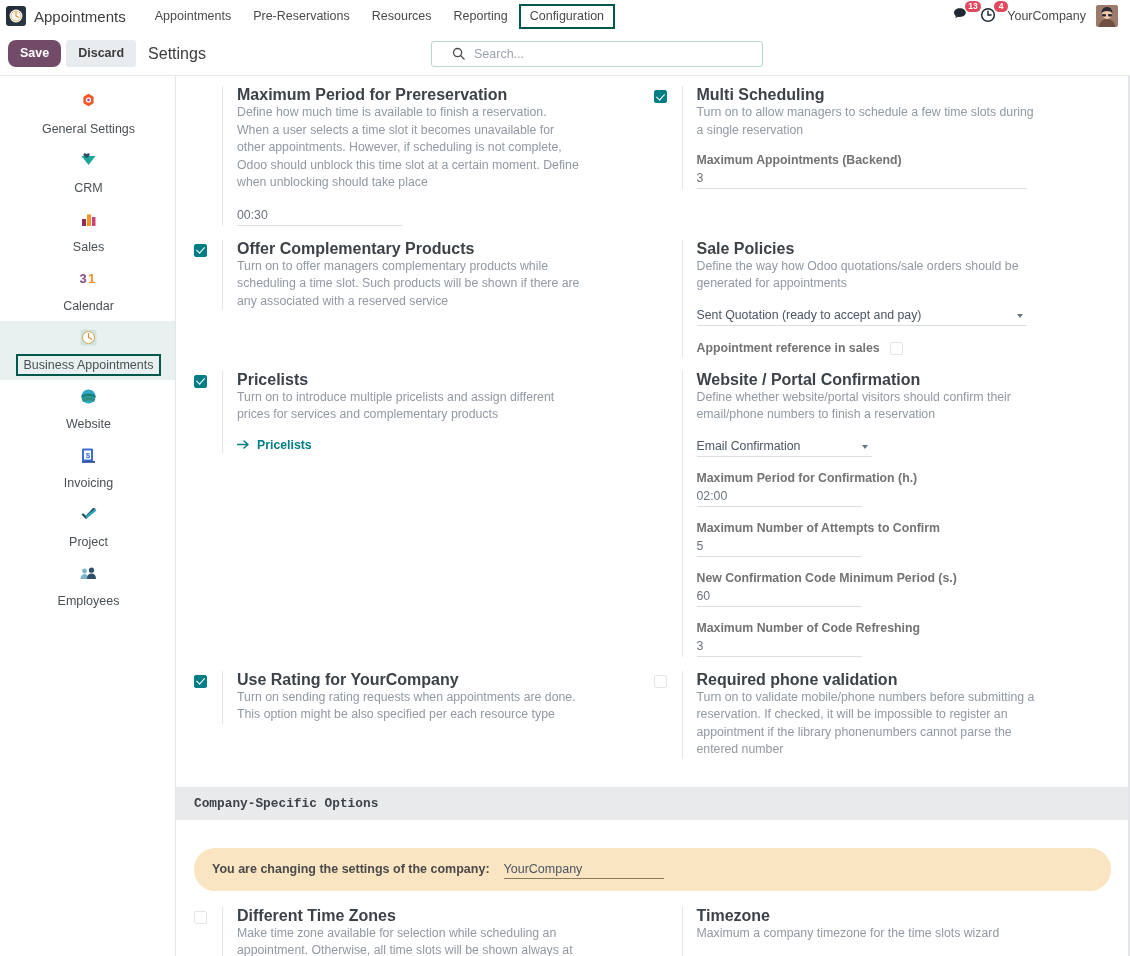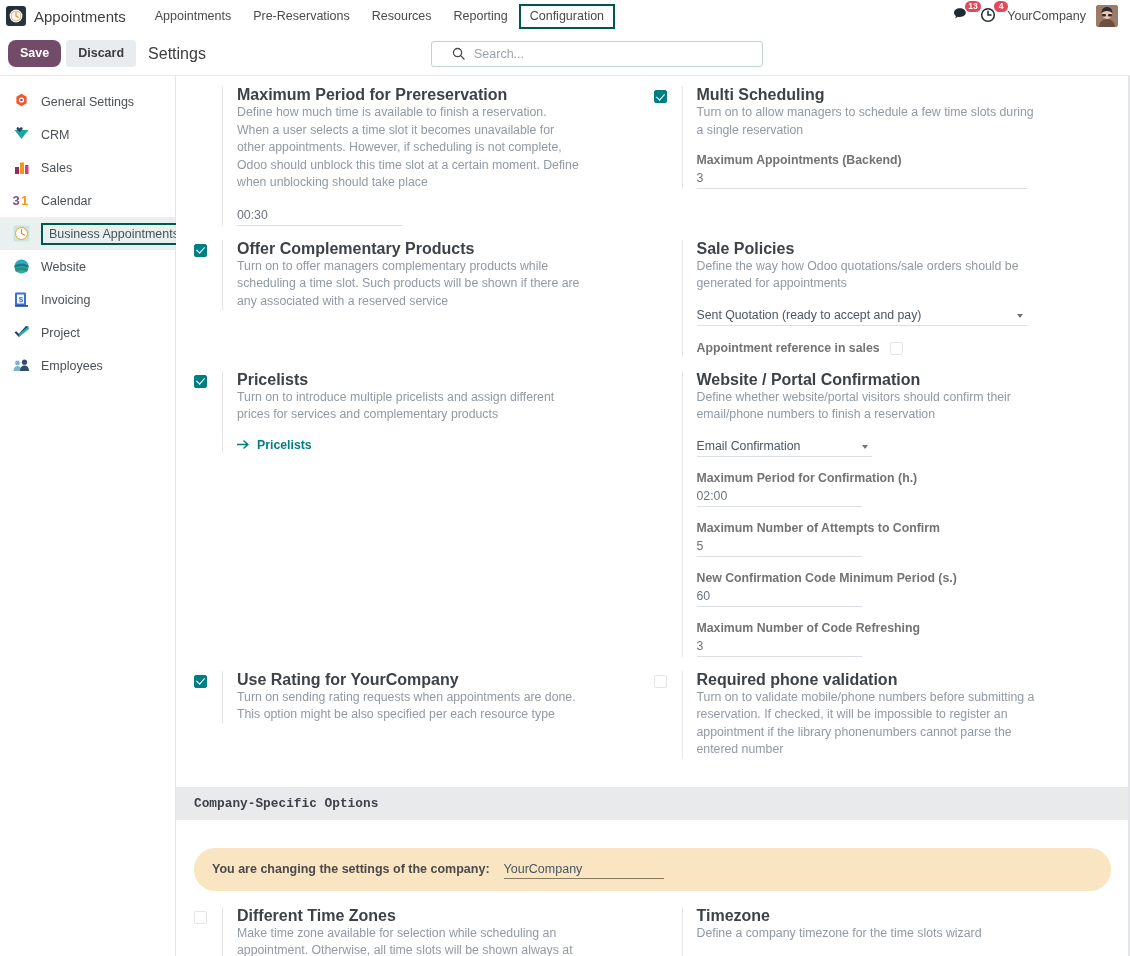--- a/index.html
+++ b/index.html
@@ -147,20 +147,21 @@
   }
   .side-item {
     display: flex;
     align-items: center;
     gap: 10px;
     padding: 7px 10px 7px 12px;
     cursor: pointer;
     font-size: 12.5px;
     color: #4a5055;
     line-height: 16px;
+    flex-direction: column;
   }
   .side-item.current { background: #e9f1f0; }
   .side-label { white-space: nowrap; }
   .side-item.current .side-label {
     border: 2px solid #00574B;
     padding: 1px 6px;
     margin: -3px 0;
   }
   .side-icon { width: 19px; height: 19px; flex: none; display:block; }
 
@@ -643,21 +644,21 @@
         <div class="setting-body">
           <div class="setting-title">Different Time Zones</div>
           <div class="setting-desc">Make time zone available for selection while scheduling an appointment. Otherwise, all time slots will be shown always at the same timezone taken from a current company</div>
         </div>
       </div>
 
       <div class="setting-cell">
         <div class="cb-col"></div>
         <div class="setting-body">
           <div class="setting-title">Timezone</div>
-          <div class="setting-desc">Define a company timezone for the time slots wizard</div>
+          <div class="setting-desc">Maximum a company timezone for the time slots wizard</div>
           <div class="select-wrap sel-narrow">
             <select class="select-underline sel-narrow">
               <option>Europe/Brussels</option>
             </select>
             
           </div>
         </div>
       </div>
     </div>
 

